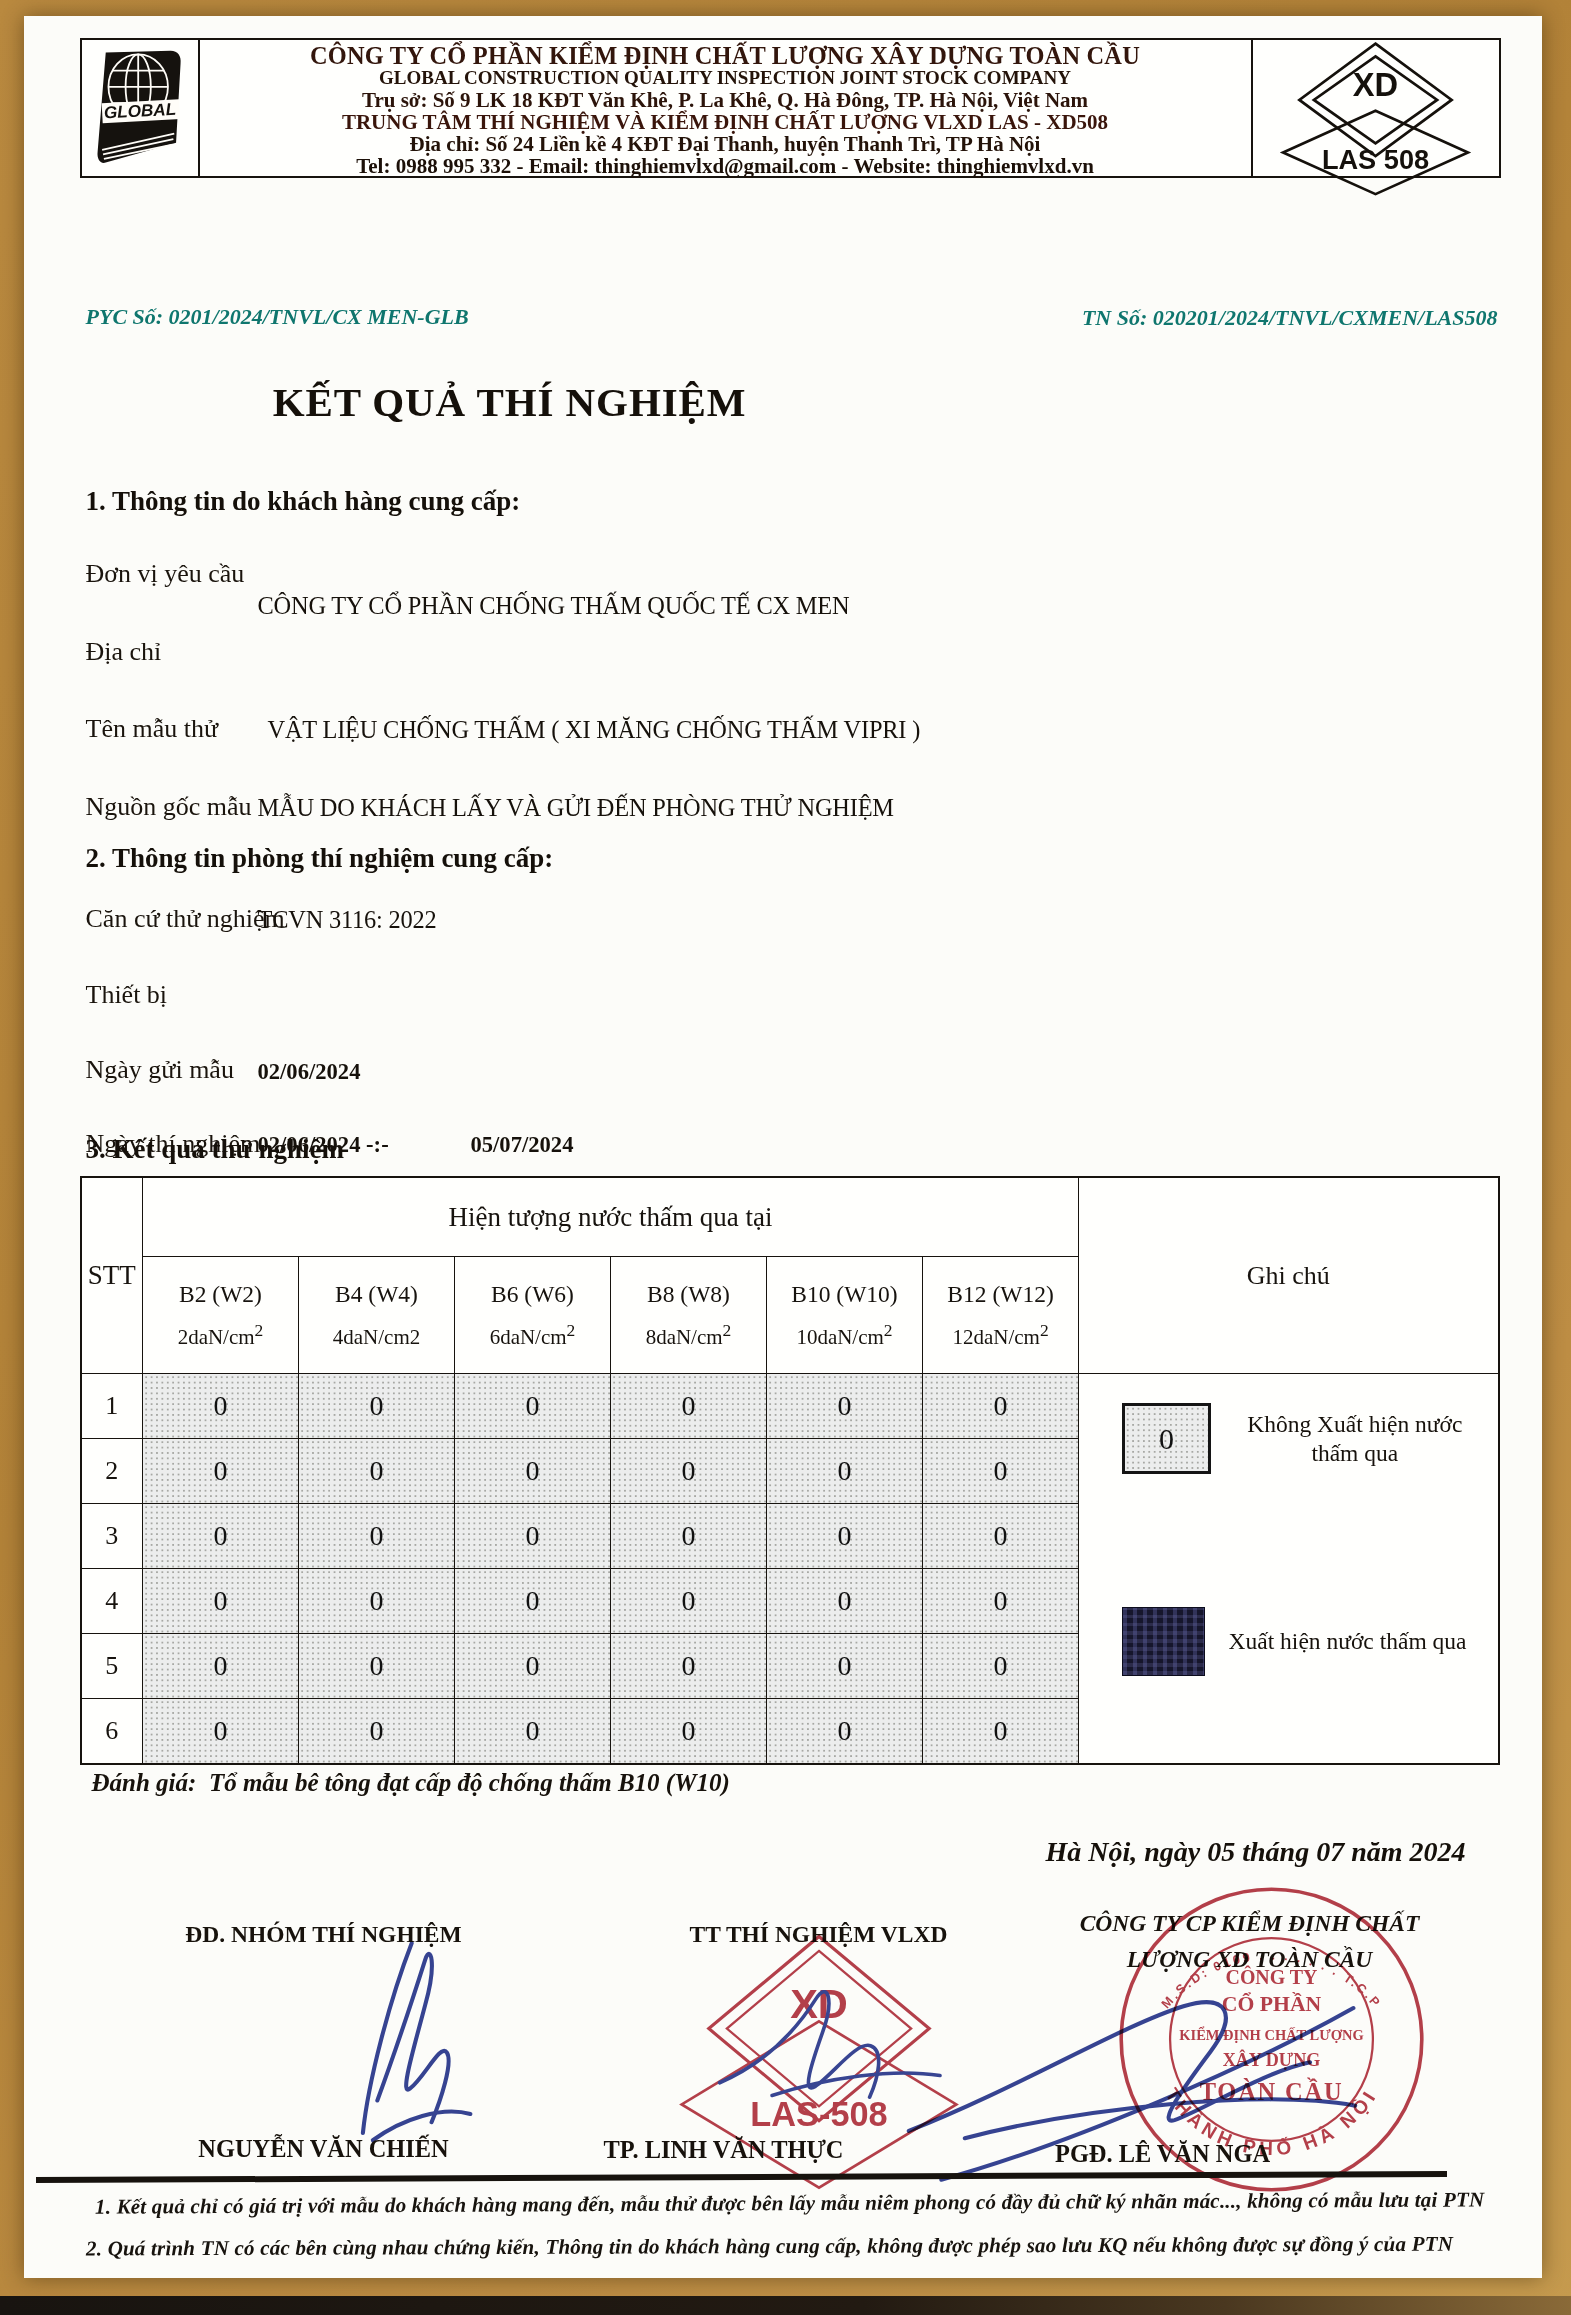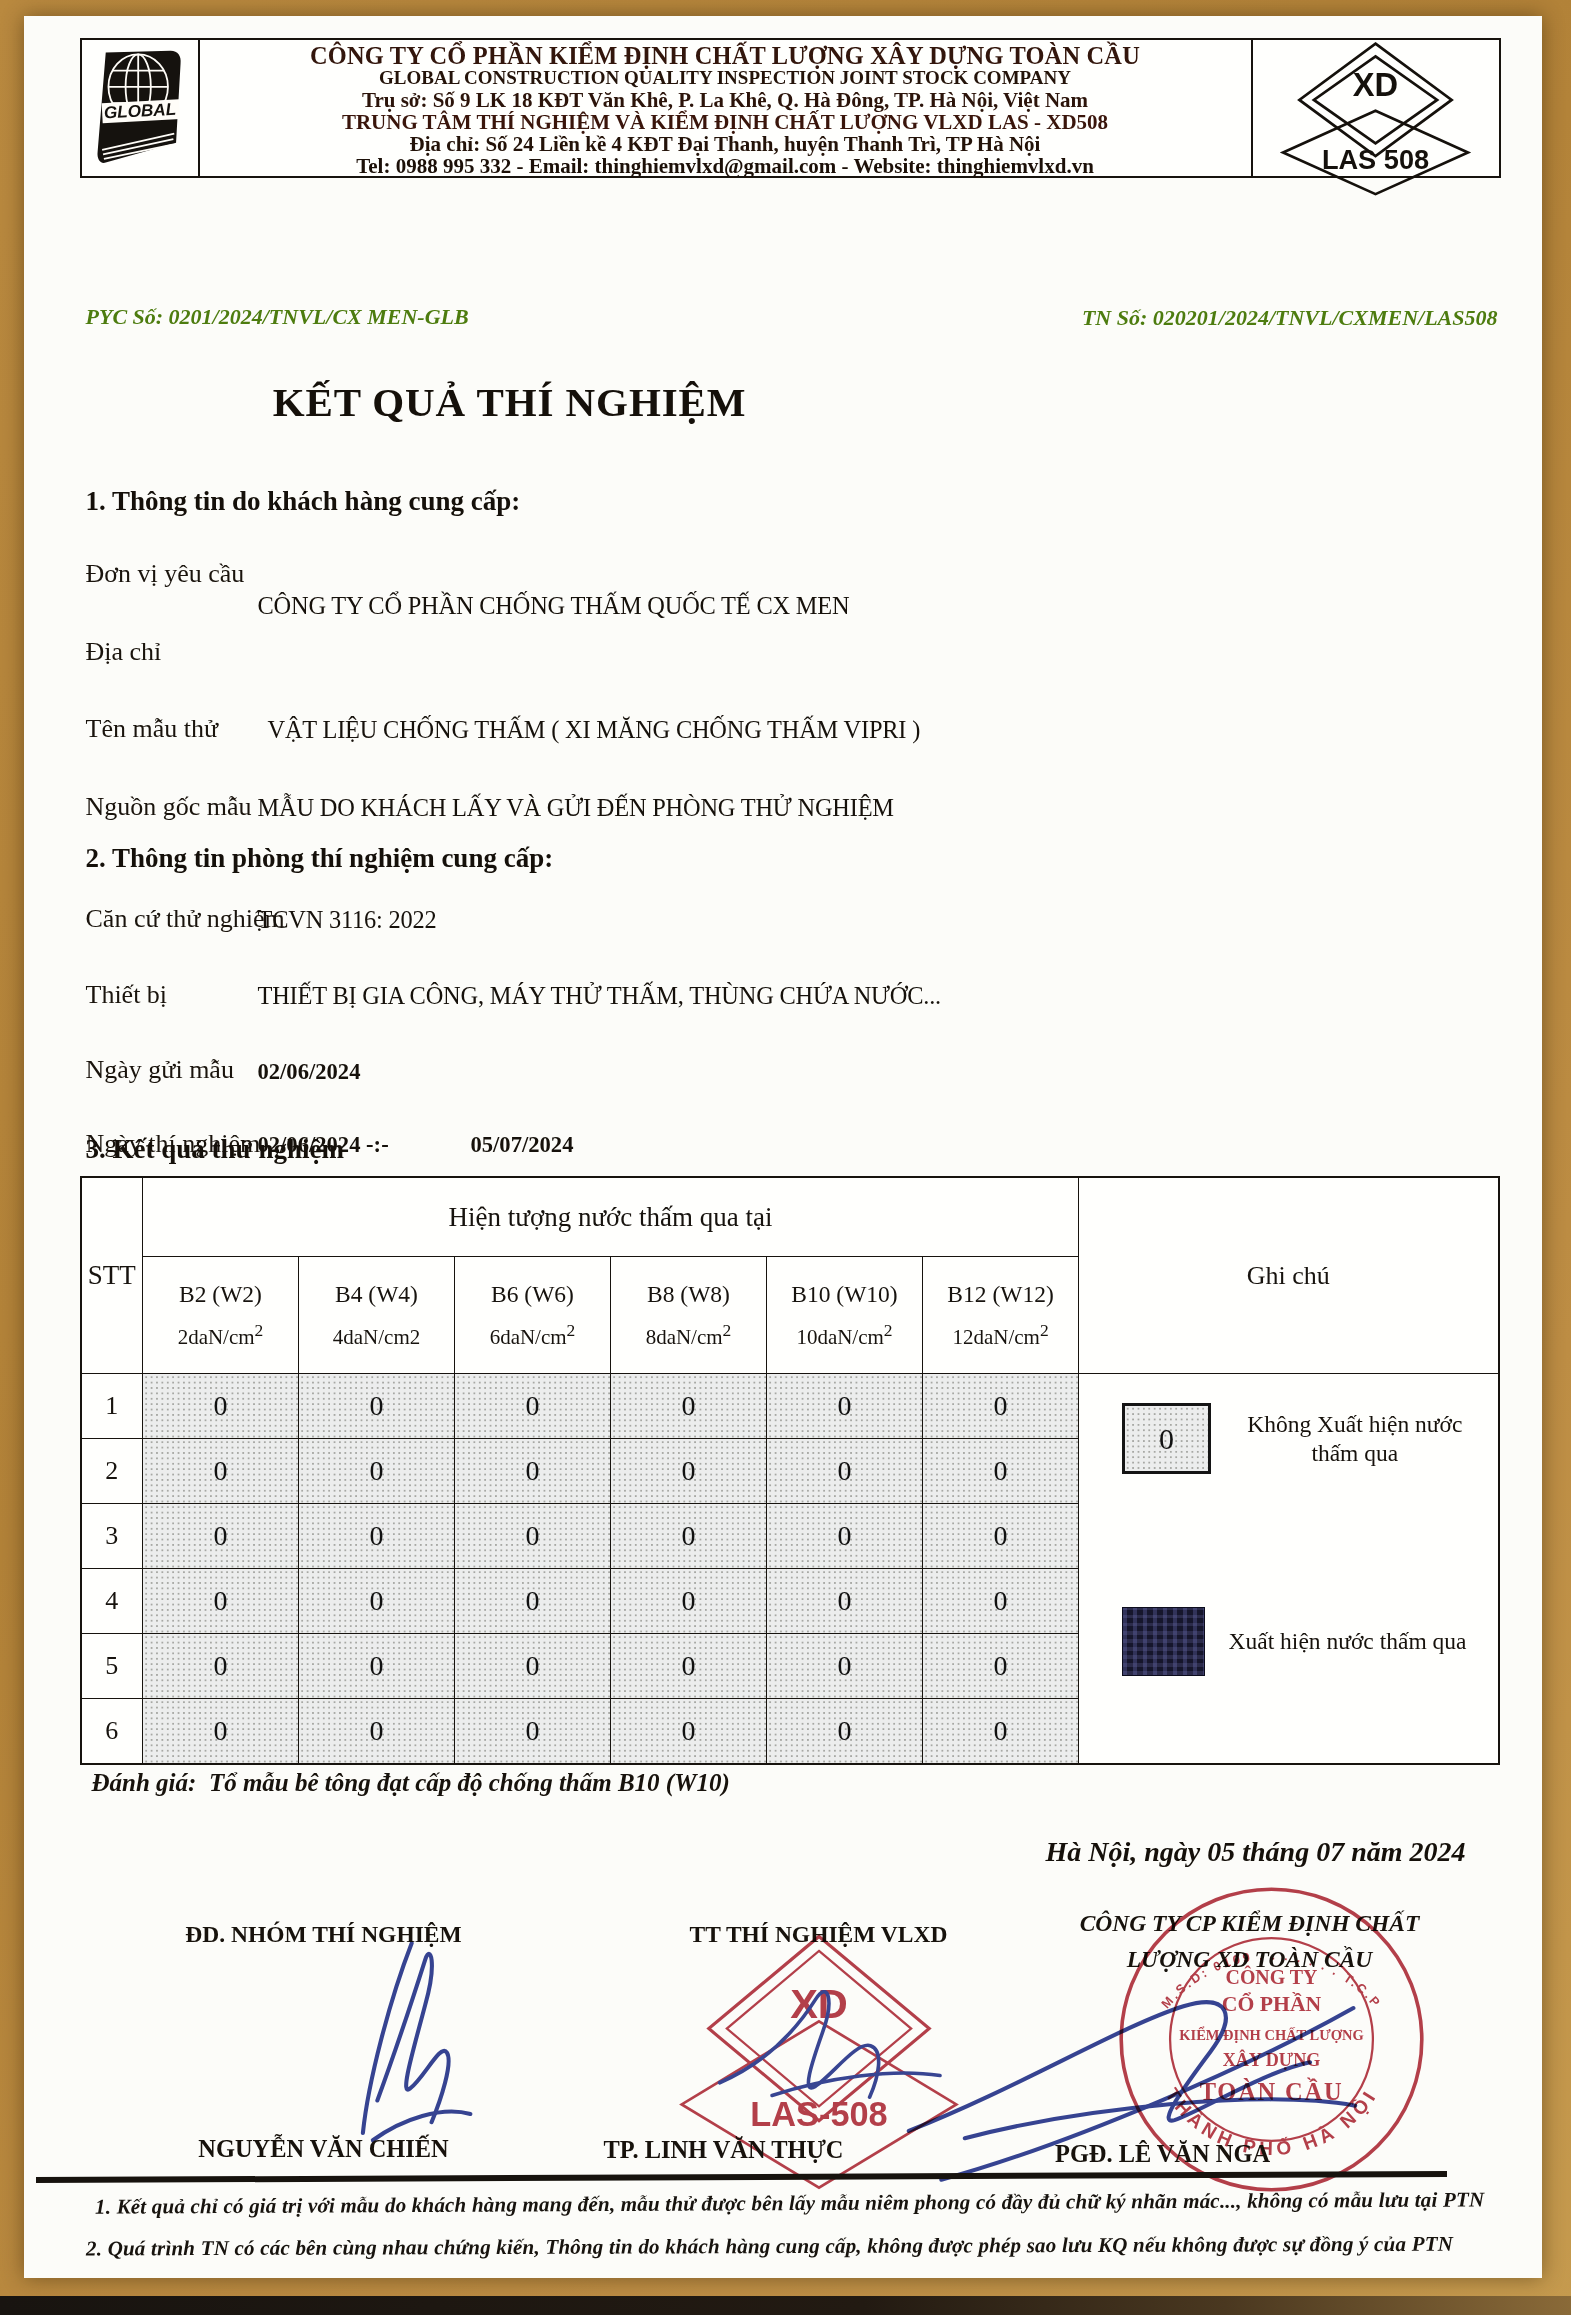--- a/index.html
+++ b/index.html
@@ -21,21 +21,21 @@
   .hdr-logo-cell{width:116px;border-right:2.7px solid #17130e;display:flex;align-items:center;justify-content:center;}
   .hdr-mid{flex:1;text-align:center;padding-top:4.5px;line-height:22px;}
   .hdr-badge-cell{width:246px;border-left:2.7px solid #17130e;display:flex;align-items:flex-start;justify-content:center;overflow:visible;}
   .h-l1{font-size:24.4px;font-weight:700;color:#33160c;letter-spacing:0.2px;}
   .h-l2{font-size:19px;font-weight:600;color:#241309;}
   .h-l3{font-size:21px;font-weight:700;color:#2c140a;}
   .h-l4{font-size:21px;font-weight:700;color:#3a150b;}
   .h-l5{font-size:21px;font-weight:700;color:#241309;}
   .h-l6{font-size:21px;font-weight:700;color:#1c1008;}
   
-  .mark{font-size:22px;font-style:italic;font-weight:700;color:#4d7c0f;}
+  .mark{font-size:22px;font-style:italic;font-weight:700;color:#0f766e;}
   .doc-title{left:0;top:362px;width:972px;text-align:center;font-size:41px;font-weight:700;letter-spacing:0.9px;color:#15100a;}
   .sec-h{font-size:27px;font-weight:700;color:#15100a;}
   .lbl{font-size:26px;color:#1a140d;}
   .val{font-size:24.4px;color:#16110b;letter-spacing:-0.2px;}
   .val-b{font-size:22.6px;font-weight:700;color:#16110b;}
   
   table.res{border-collapse:collapse;table-layout:fixed;background:#fffffd;}
   table.res td,table.res th{border:1.8px solid #17130e;padding:0;font-weight:normal;vertical-align:middle;text-align:center;}
   table.res{border:2.7px solid #17130e;}
   .th-group{font-size:27px;font-weight:700;height:78px;}
@@ -129,21 +129,20 @@
   <div class="abs lbl" style="left:62px;top:621px;">Địa chỉ</div>
   <div class="abs lbl" style="left:62px;top:698px;">Tên mẫu thử</div>
   <div class="abs val" style="left:244px;top:700px;">VẬT LIỆU CHỐNG THẤM ( XI MĂNG CHỐNG THẤM VIPRI )</div>
   <div class="abs lbl" style="left:62px;top:776px;">Nguồn gốc mẫu</div>
   <div class="abs val" style="left:234px;top:778px;">MẪU DO KHÁCH LẤY VÀ GỬI ĐẾN PHÒNG THỬ NGHIỆM</div>
 
   <div class="abs sec-h" style="left:62px;top:827px;">2. Thông tin phòng thí nghiệm cung cấp:</div>
   <div class="abs lbl" style="left:62px;top:888px;">Căn cứ thử nghiệm</div>
   <div class="abs val" style="left:234px;top:890px;">TCVN 3116: 2022</div>
   <div class="abs lbl" style="left:62px;top:964px;">Thiết bị</div>
-  <div class="abs val" style="left:234px;top:966px;">THIẾT BỊ GIA CÔNG, MÁY THỬ THẤM, THÙNG CHỨA NƯỚC...</div>
   <div class="abs lbl" style="left:62px;top:1039px;">Ngày gửi mẫu</div>
   <div class="abs val-b" style="left:234px;top:1043px;">02/06/2024</div>
   <div class="abs lbl" style="left:62px;top:1113px;">Ngày thí nghiệm</div>
   <div class="abs val-b" style="left:234px;top:1116px;">02/06/2024 -:-</div>
   <div class="abs val-b" style="left:447px;top:1116px;">05/07/2024</div>
 
   <div class="abs sec-h" style="left:62px;top:1118px;">3. Kết quả thử nghiệm</div>
 
   <table class="res abs" style="left:56px;top:1160px;width:1417px;">
     <colgroup>

